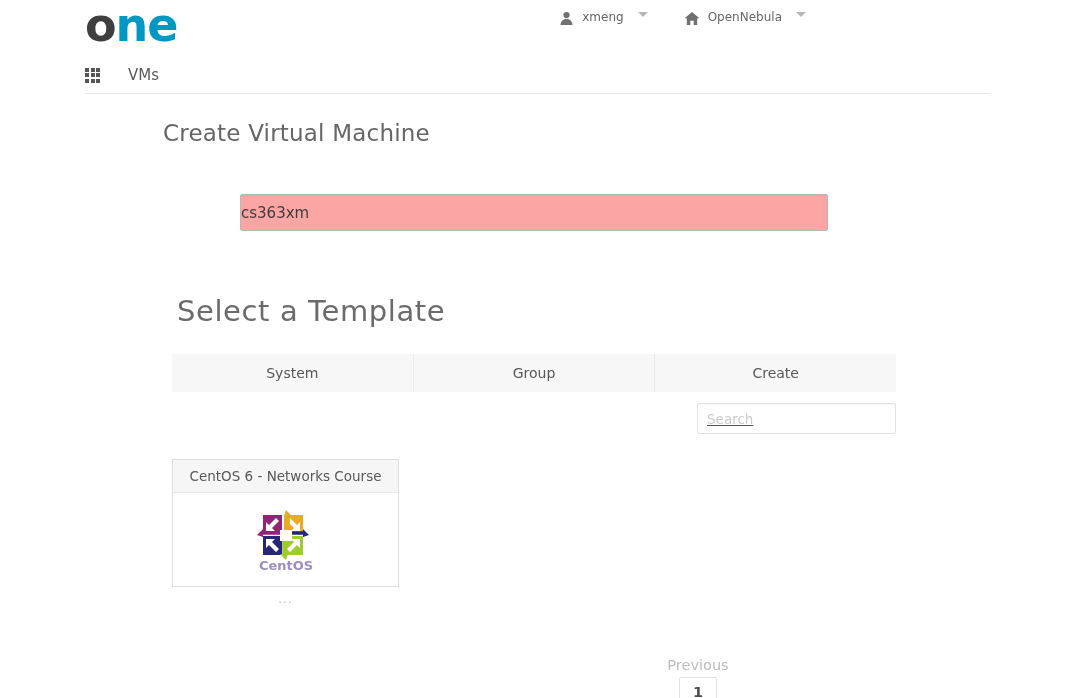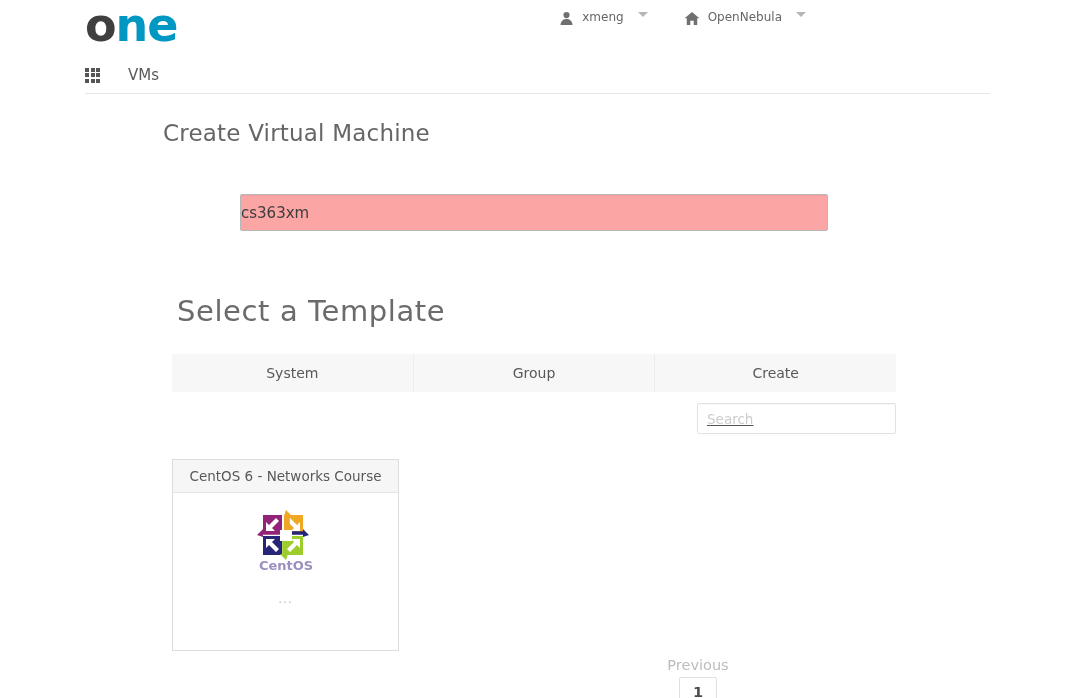--- a/index.html
+++ b/index.html
@@ -203,21 +203,21 @@
     text-decoration: underline;
   }
   .search-input::placeholder { color: #cccccc; }
 
   
   .tpl-card {
     position: absolute;
     left: 172px;
     top: 459px;
     width: 227px;
-    height: 192px;
+    height: 128px;
     border: 1px solid #dddddd;
     background: #ffffff;
     cursor: pointer;
     box-sizing: border-box;
   }
   .tpl-card-header {
     height: 33px;
     background: #f6f6f6;
     border-bottom: 1px solid #e6e6e6;
     display: flex;

